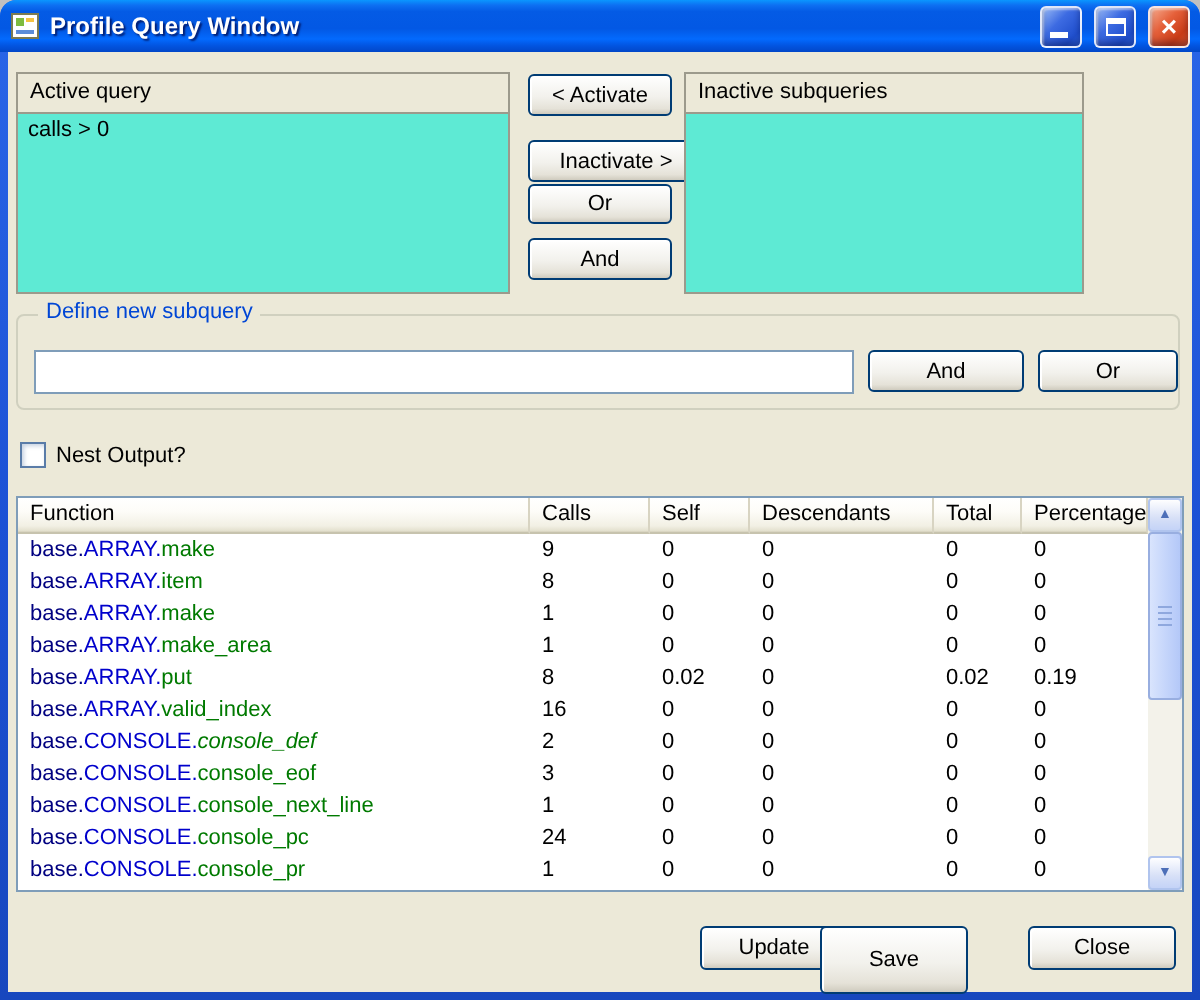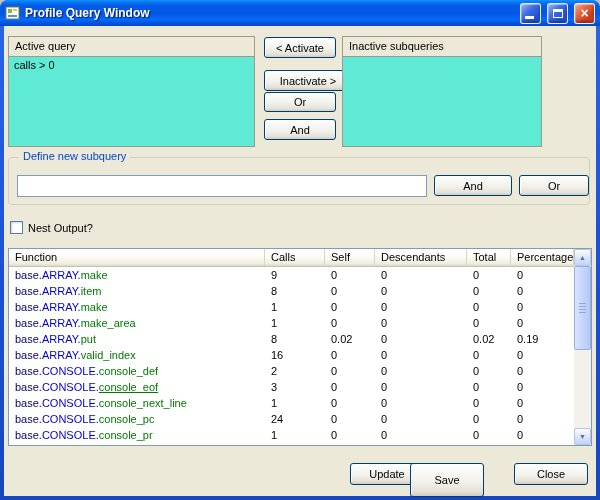--- a/index.html
+++ b/index.html
@@ -202,29 +202,29 @@
           </div>
           <div class="trow">
             <div class="tcell c-fn"><span style="color: rgb(0, 0, 128);">base.</span><span style="color: rgb(0, 0, 204);">ARRAY.</span><span style="color: rgb(0, 122, 0);">valid_index</span></div>
             <div class="tcell c0">16</div>
             <div class="tcell c1">0</div>
             <div class="tcell c2">0</div>
             <div class="tcell c3">0</div>
             <div class="tcell c4">0</div>
           </div>
           <div class="trow">
-            <div class="tcell c-fn"><span style="color: rgb(0, 0, 128);">base.</span><span style="color: rgb(0, 0, 204);">CONSOLE.</span><span style="color: rgb(0, 122, 0);">console_def</span></div>
+            <div class="tcell c-fn"><span style="color: rgb(0, 0, 128);">base.</span><span style="color: rgb(0, 0, 204);">CONSOLE.</span><span style="color: rgb(0, 122, 0); font-style: italic;">console_def</span></div>
             <div class="tcell c0">2</div>
             <div class="tcell c1">0</div>
             <div class="tcell c2">0</div>
             <div class="tcell c3">0</div>
             <div class="tcell c4">0</div>
           </div>
           <div class="trow">
-            <div class="tcell c-fn"><span style="color: rgb(0, 0, 128);">base.</span><span style="color: rgb(0, 0, 204);">CONSOLE.</span><span style="color: rgb(0, 122, 0); text-decoration: underline;">console_eof</span></div>
+            <div class="tcell c-fn"><span style="color: rgb(0, 0, 128);">base.</span><span style="color: rgb(0, 0, 204);">CONSOLE.</span><span style="color: rgb(0, 122, 0);">console_eof</span></div>
             <div class="tcell c0">3</div>
             <div class="tcell c1">0</div>
             <div class="tcell c2">0</div>
             <div class="tcell c3">0</div>
             <div class="tcell c4">0</div>
           </div>
           <div class="trow">
             <div class="tcell c-fn"><span style="color: rgb(0, 0, 128);">base.</span><span style="color: rgb(0, 0, 204);">CONSOLE.</span><span style="color: rgb(0, 122, 0);">console_next_line</span></div>
             <div class="tcell c0">1</div>
             <div class="tcell c1">0</div>

